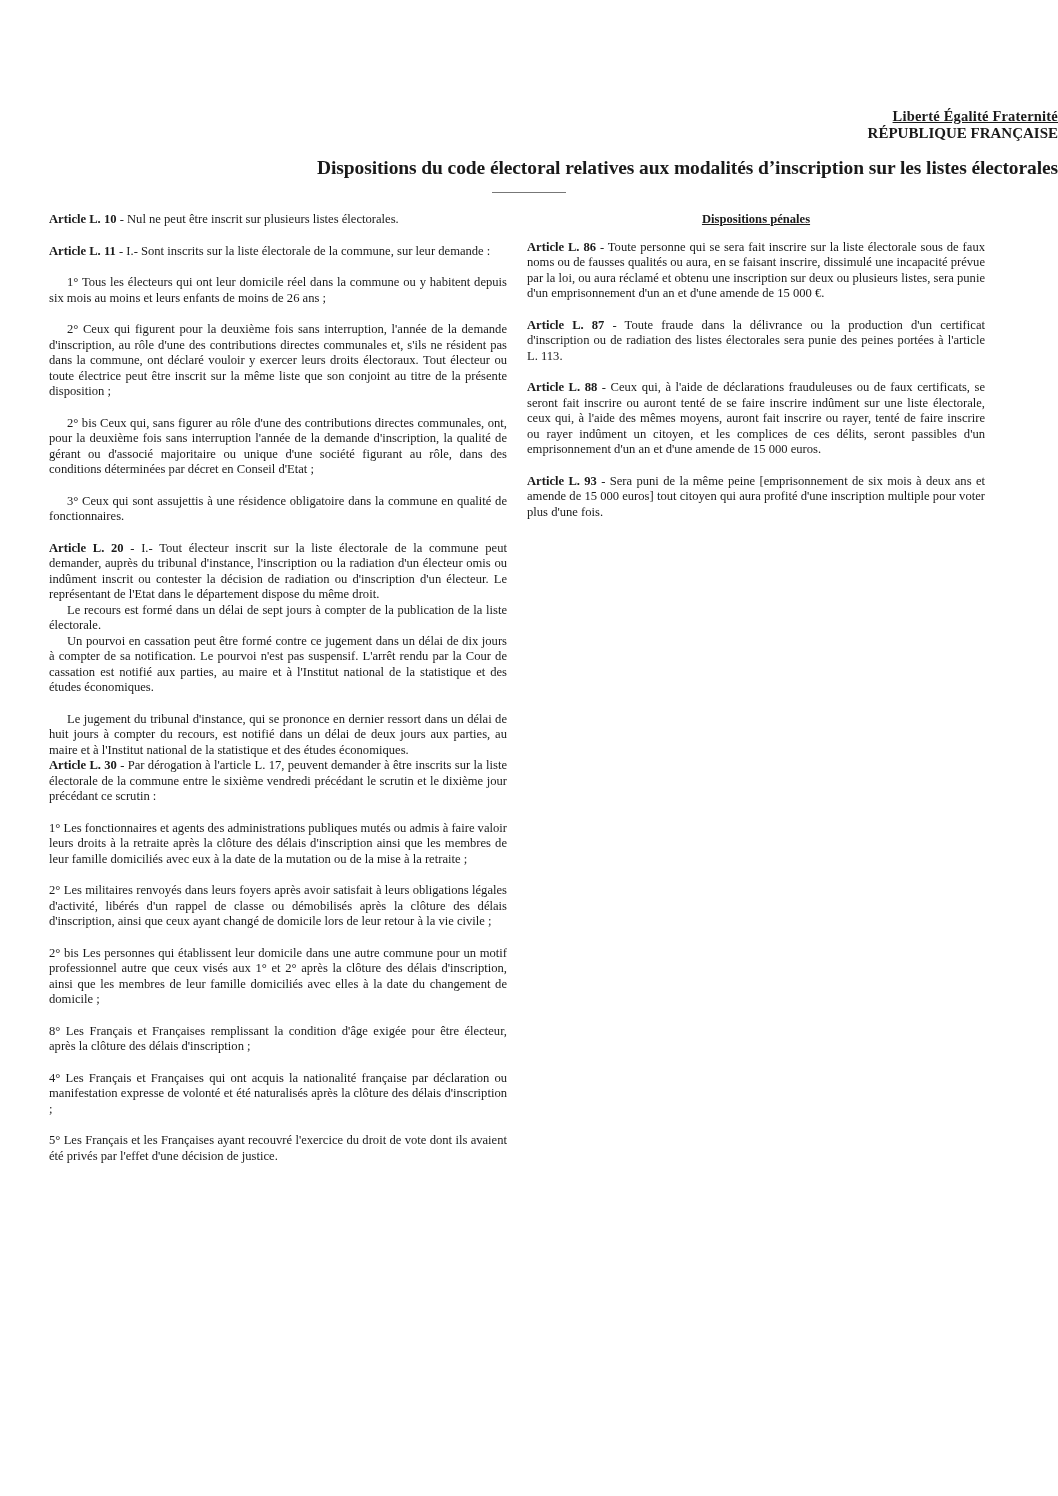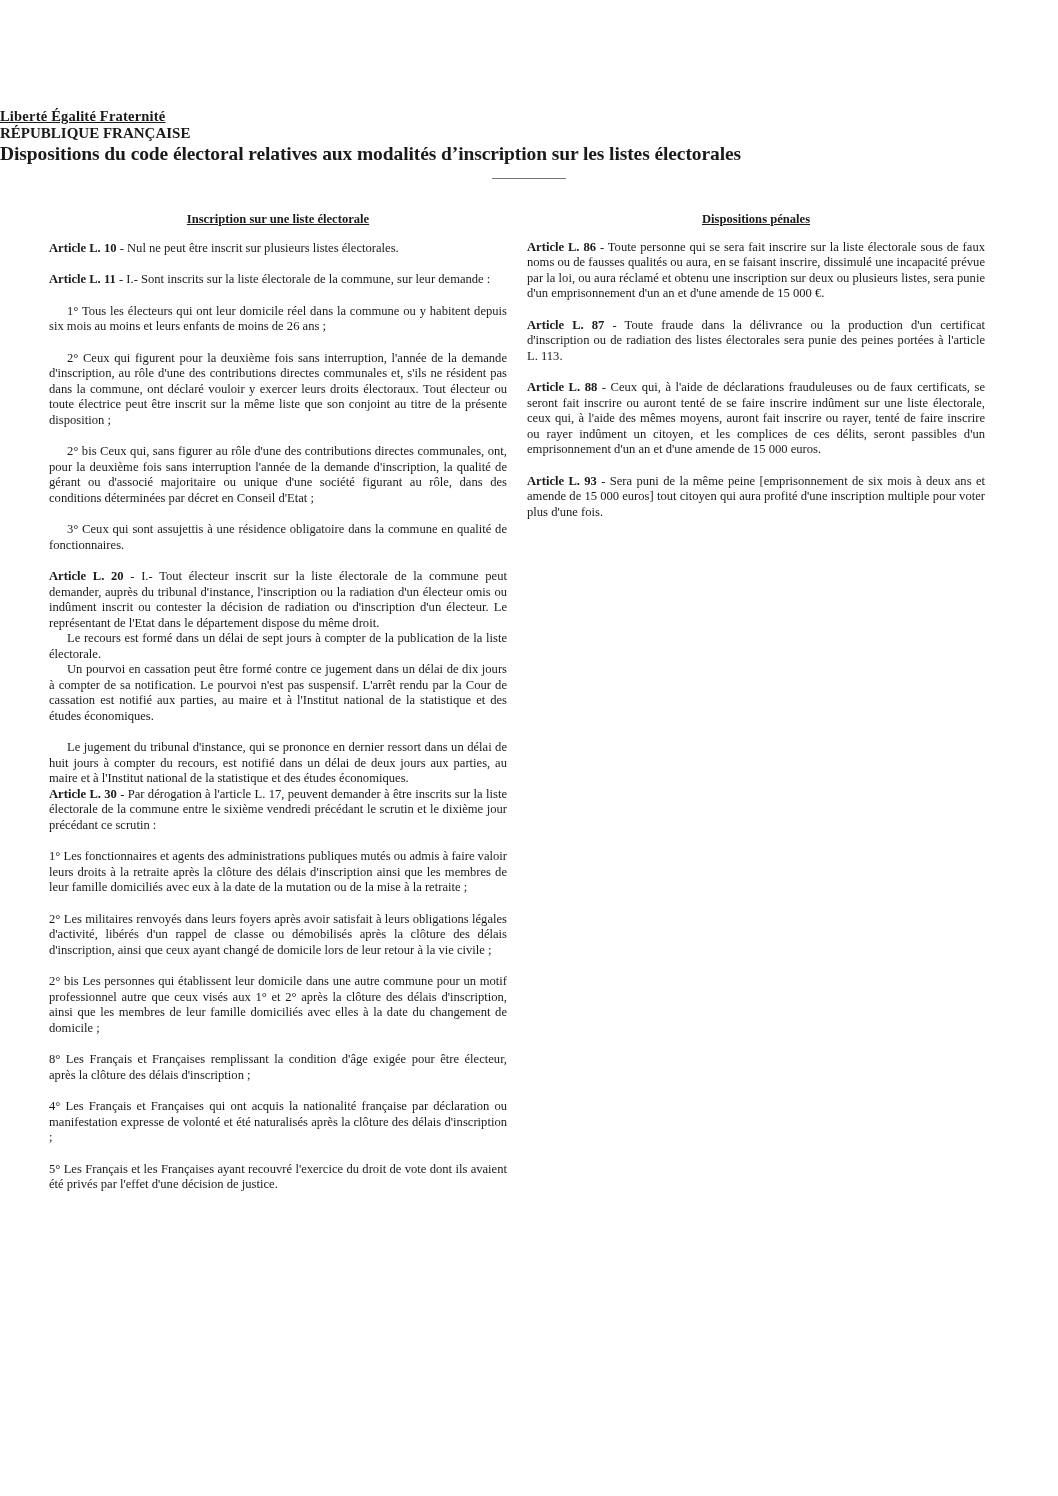--- a/index.html
+++ b/index.html
@@ -1,24 +1,24 @@
 <!DOCTYPE html>
 <html><head>
   <meta charset="utf-8">
   <style>
     html, body { margin: 0; padding: 0; background: #ffffff; }
     body {
       width: 1058px; height: 1496px; position: relative; overflow: hidden;
       font-family: "Liberation Serif", "DejaVu Serif", serif;
       color: #1a1a1a;
     }
-    .header { position: absolute; left: 0; top: 108px; width: 1058px; text-align: left; }
+    .header { position: absolute; left: 0; top: 108px; width: 1058px; text-align: right; }
     .motto { font-size: 14.5px; font-weight: bold; text-decoration: underline; line-height: 17px; letter-spacing: 0.2px; }
     .republic { font-size: 15px; font-weight: bold; line-height: 17px; }
-    .title { font-size: 19.5px; font-weight: bold; line-height: 24px; letter-spacing: -0.1px; }
+    .title { font-size: 19.5px; font-weight: bold; margin-top: 14px; line-height: 24px; letter-spacing: -0.1px; }
     .title-rule { width: 74px; height: 1px; background: #777; margin: 12px auto 0; }
 
     .col { position: absolute; top: 212px; font-size: 12.6px; line-height: 15.5px; text-align: justify; }
     .col-left { left: 49px; width: 458px; }
     .col-right { left: 527px; width: 458px; }
 
     .section-heading { text-align: center; font-weight: bold; text-decoration: underline; font-size: 12.6px; margin: 0 0 13px 0; }
     .col-right .section-heading { margin-bottom: 12px; }
 
     p { margin: 0 0 16px 0; }
@@ -30,21 +30,20 @@
 <body>
 
 <div class="header">
   <div class="motto">Liberté Égalité Fraternité</div>
   <div class="republic">RÉPUBLIQUE FRANÇAISE</div>
   <div class="title">Dispositions du code électoral relatives aux modalités d’inscription sur les listes électorales</div>
   <div class="title-rule"></div>
 </div>
 
 <div class="col col-left">
-  <div class="section-heading">Inscription sur une liste électorale</div>
 
 
   <p><span class="art-label">Article L. 10</span><span> - Nul ne peut être inscrit sur plusieurs listes électorales.</span></p>
 
   <p><span class="art-label">Article L. 11</span><span> - I.- Sont inscrits sur la liste électorale de la commune, sur leur demande :</span></p>
   <p class="indent">1° Tous les électeurs qui ont leur domicile réel dans la commune ou y habitent depuis six mois au moins et leurs enfants de moins de 26 ans ;</p>
   <p class="indent">2° Ceux qui figurent pour la deuxième fois sans interruption, l'année de la demande d'inscription, au rôle d'une des contributions directes communales et, s'ils ne résident pas dans la commune, ont déclaré vouloir y exercer leurs droits électoraux. Tout électeur ou toute électrice peut être inscrit sur la même liste que son conjoint au titre de la présente disposition ;</p>
   <p class="indent">2° bis Ceux qui, sans figurer au rôle d'une des contributions directes communales, ont, pour la deuxième fois sans interruption l'année de la demande d'inscription, la qualité de gérant ou d'associé majoritaire ou unique d'une société figurant au rôle, dans des conditions déterminées par décret en Conseil d'Etat ;</p>
   <p class="indent">3° Ceux qui sont assujettis à une résidence obligatoire dans la commune en qualité de fonctionnaires.</p>
 

